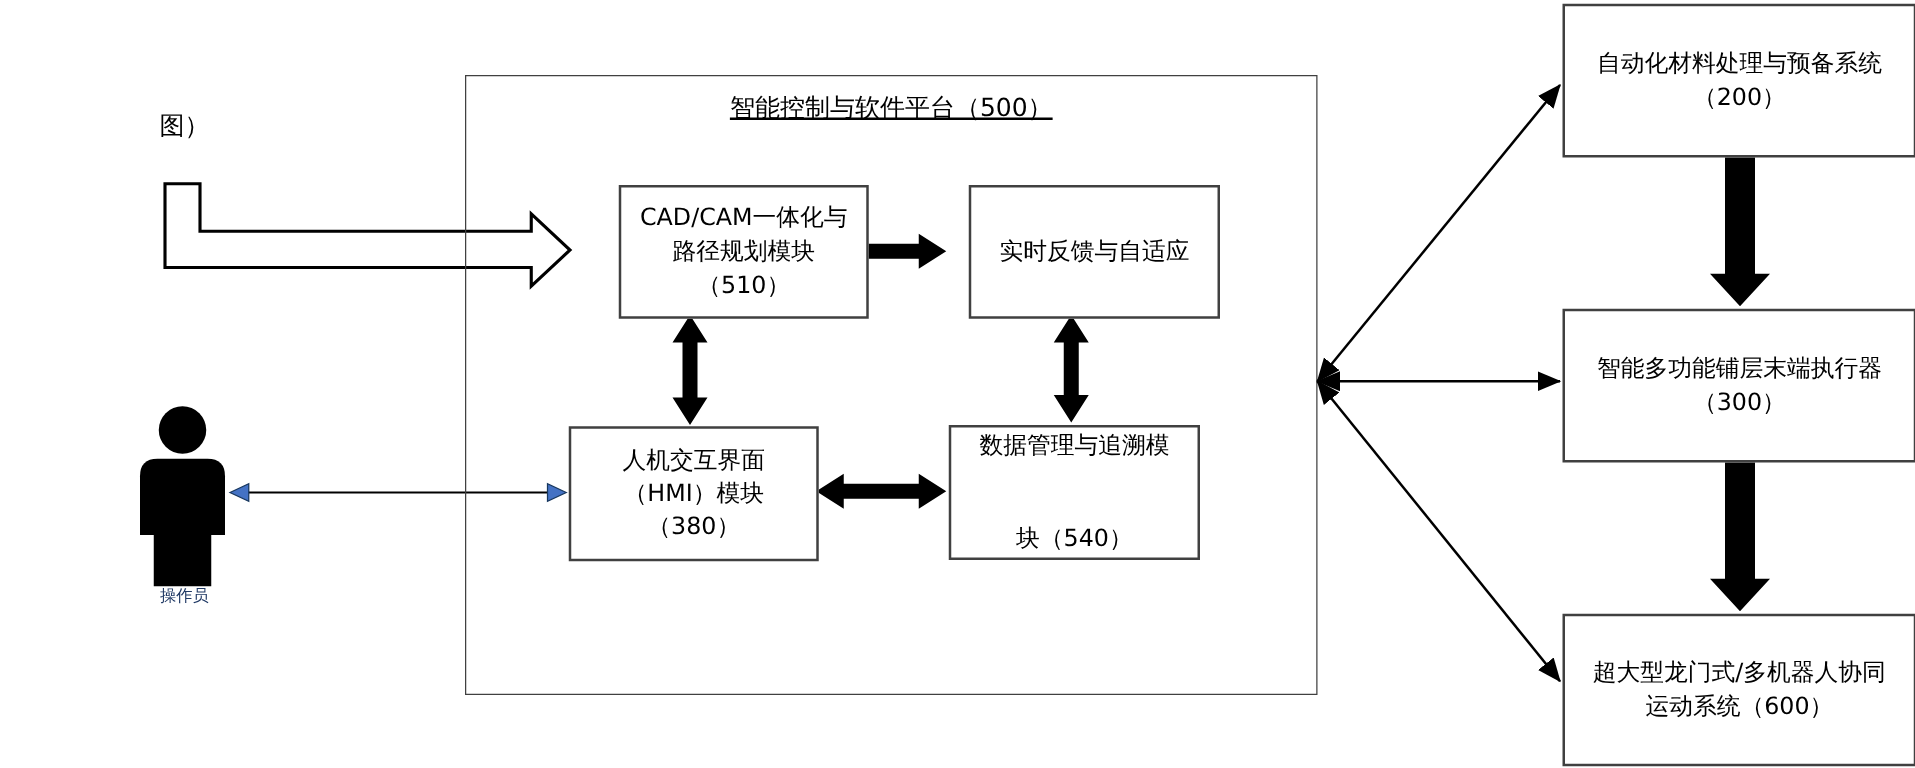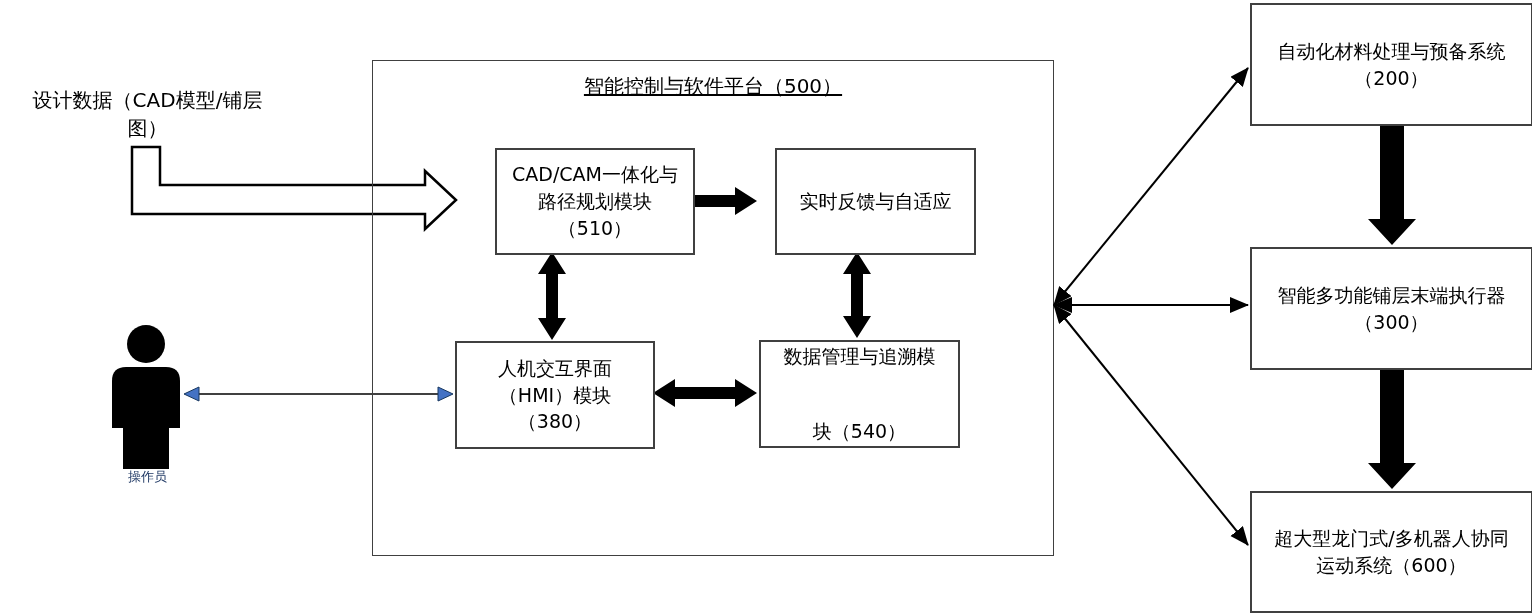--- a/index.html
+++ b/index.html
@@ -94,21 +94,20 @@
     <div>智能多功能铺层末端执行器</div>
     <div>（300）</div>
   </div>
 
   <div class="box" style="left:1250px;top:491px;width:279px;height:118px;">
     <div>超大型龙门式/多机器人协同</div>
     <div>运动系统（600）</div>
   </div>
 
   <div class="free-label" id="design-data-label">
-    <div>设计数据（CAD模型/铺层</div>
     <div>图）</div>
   </div>
 
   <div class="free-label" id="operator-label">操作员</div>
 
   <svg id="svg-over" class="layer" width="1532" height="614" viewBox="0 0 1532 614">
     <defs>
       <marker id="ah" markerUnits="userSpaceOnUse" markerWidth="22" markerHeight="18" refX="18" refY="8" orient="auto-start-reverse">
         <path d="M0,0 L19,8 L0,16 Z" fill="#000000"></path>
       </marker>

